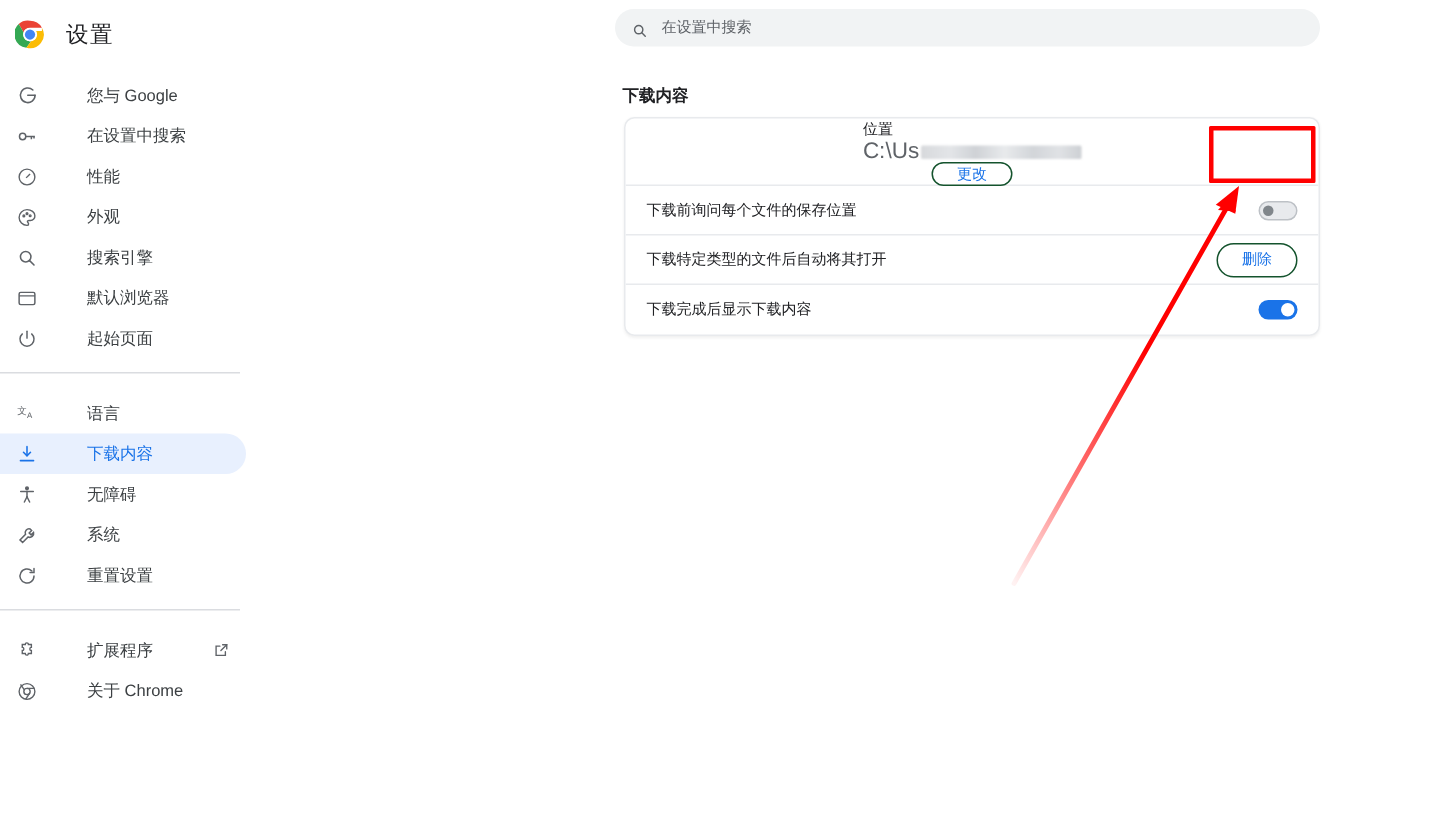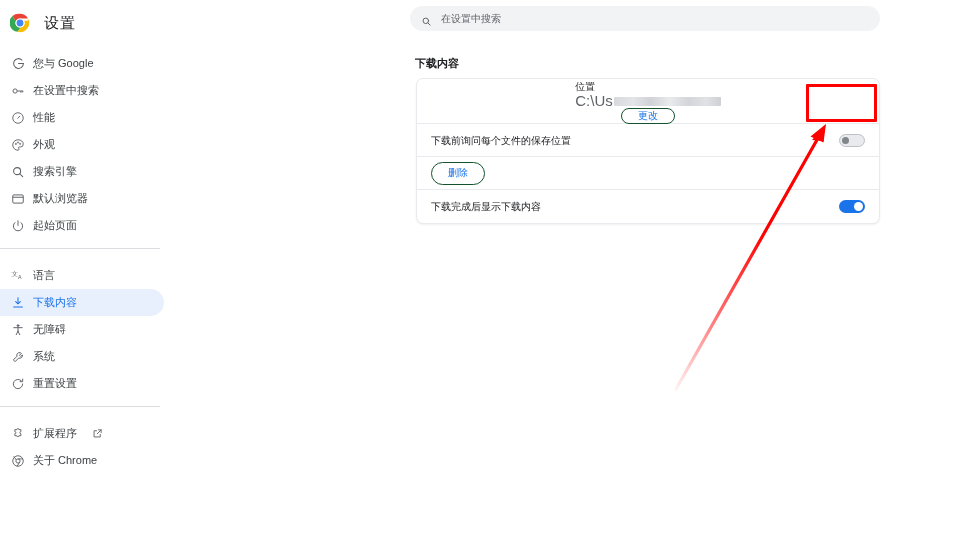--- a/index.html
+++ b/index.html
@@ -23,21 +23,21 @@
   }
   .brand-logo { width: 20px; height: 20px; flex: 0 0 20px; }
   .brand-title {
     font-size: 15px; color: #202124; letter-spacing: 1px;
     font-weight: 400;
   }
   .nav-group { padding-top: 4px; }
   .nav-item {
     display: flex; align-items: center;
     height: 27px; margin: 0 6px 0 0;
-    padding-left: 10px; gap: 7px;
+    padding-left: 10px; gap: 32px;
     border-radius: 0 14px 14px 0;
     cursor: pointer;
     color: #3c4043;
     font-size: 11px;
   }
   .nav-item .ico {
     width: 16px; height: 16px; flex: 0 0 16px;
     display: flex; align-items: center; justify-content: center;
     color: #5f6368;
   }
@@ -380,20 +380,23 @@
       <div class="row">
         <div class="texts">
           <div class="primary">下载前询问每个文件的保存位置</div>
         </div>
         <div class="toggle off">
           <span class="knob"></span>
         </div>
       </div>
 
       <div class="row">
+        <div class="texts">
+          <div class="primary">下载特定类型的文件后自动将其打开</div>
+        </div>
         <button class="pill-btn">删除</button>
       </div>
 
       <div class="row">
         <div class="texts">
           <div class="primary">下载完成后显示下载内容</div>
         </div>
         <div class="toggle on">
           <span class="knob"></span>
         </div>

